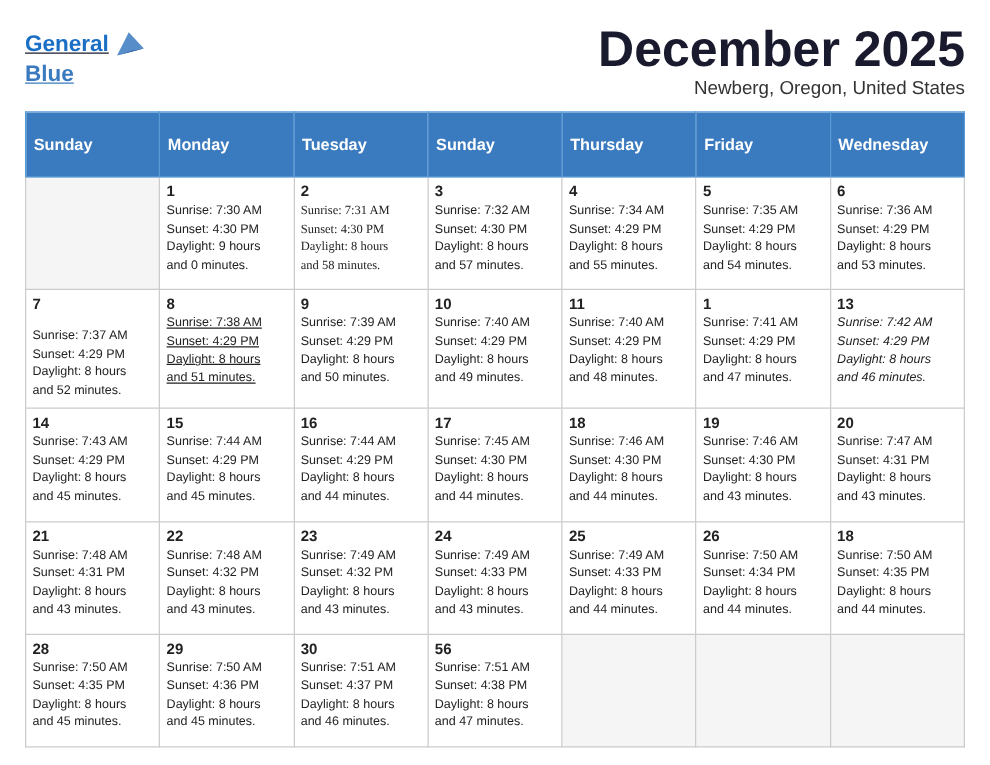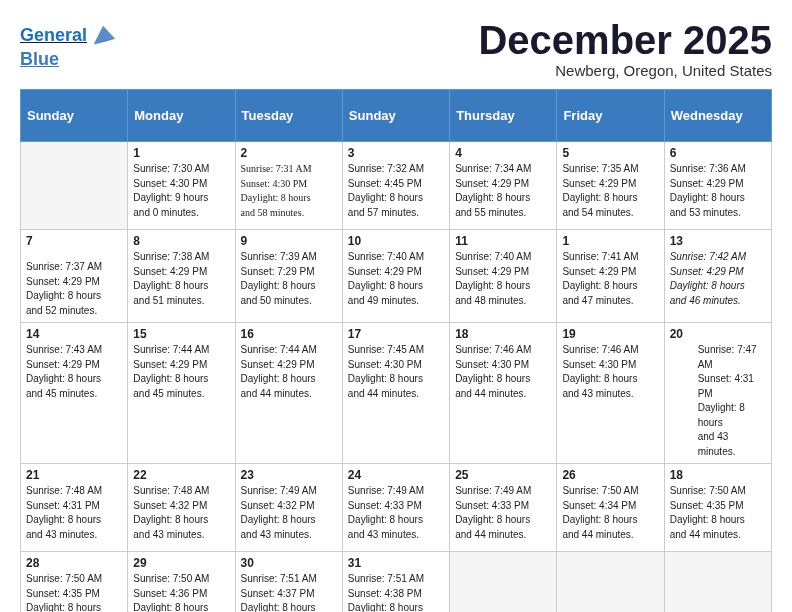--- a/index.html
+++ b/index.html
@@ -151,21 +151,21 @@
           <td class="has-data">
             <div class="day-number">2</div>
             <div class="day-info" style="white-space: pre-line; font-family: Liberation Serif, serif;">Sunrise: 7:31 AM
 Sunset: 4:30 PM
 Daylight: 8 hours
 and 58 minutes.</div>
           </td>
           <td class="has-data">
             <div class="day-number">3</div>
             <div class="day-info" style="white-space: pre-line;">Sunrise: 7:32 AM
-Sunset: 4:45 PM
+Sunset: 4:30 PM
 Daylight: 8 hours
 and 57 minutes.</div>
           </td>
           <td class="has-data">
             <div class="day-number">4</div>
             <div class="day-info" style="white-space: pre-line;">Sunrise: 7:34 AM
 Sunset: 4:29 PM
 Daylight: 8 hours
 and 55 minutes.</div>
           </td>
@@ -187,29 +187,29 @@
         <tr>
           <td class="has-data">
             <div class="day-number">7</div>
             <div class="day-info" style="white-space: pre-line; margin-top: 12px;">Sunrise: 7:37 AM
 Sunset: 4:29 PM
 Daylight: 8 hours
 and 52 minutes.</div>
           </td>
           <td class="has-data">
             <div class="day-number">8</div>
-            <div class="day-info" style="white-space: pre-line;">Sunrise: 7:38 AM
+            <div class="day-info" style="white-space: pre-line; text-decoration: underline;">Sunrise: 7:38 AM
 Sunset: 4:29 PM
 Daylight: 8 hours
 and 51 minutes.</div>
           </td>
           <td class="has-data">
             <div class="day-number">9</div>
             <div class="day-info" style="white-space: pre-line;">Sunrise: 7:39 AM
-Sunset: 7:29 PM
+Sunset: 4:29 PM
 Daylight: 8 hours
 and 50 minutes.</div>
           </td>
           <td class="has-data">
             <div class="day-number">10</div>
             <div class="day-info" style="white-space: pre-line;">Sunrise: 7:40 AM
 Sunset: 4:29 PM
 Daylight: 8 hours
 and 49 minutes.</div>
           </td>
@@ -273,21 +273,21 @@
           </td>
           <td class="has-data">
             <div class="day-number">19</div>
             <div class="day-info" style="white-space: pre-line;">Sunrise: 7:46 AM
 Sunset: 4:30 PM
 Daylight: 8 hours
 and 43 minutes.</div>
           </td>
           <td class="has-data">
             <div class="day-number">20</div>
-            <div class="day-info" style="white-space: pre-line; margin-left: 28px;">Sunrise: 7:47 AM
+            <div class="day-info" style="white-space: pre-line;">Sunrise: 7:47 AM
 Sunset: 4:31 PM
 Daylight: 8 hours
 and 43 minutes.</div>
           </td>
         </tr>
         <tr>
           <td class="has-data">
             <div class="day-number">21</div>
             <div class="day-info" style="white-space: pre-line;">Sunrise: 7:48 AM
 Sunset: 4:31 PM
@@ -353,21 +353,21 @@
 and 45 minutes.</div>
           </td>
           <td class="has-data">
             <div class="day-number">30</div>
             <div class="day-info" style="white-space: pre-line;">Sunrise: 7:51 AM
 Sunset: 4:37 PM
 Daylight: 8 hours
 and 46 minutes.</div>
           </td>
           <td class="has-data">
-            <div class="day-number">31</div>
+            <div class="day-number">56</div>
             <div class="day-info" style="white-space: pre-line;">Sunrise: 7:51 AM
 Sunset: 4:38 PM
 Daylight: 8 hours
 and 47 minutes.</div>
           </td>
           <td class="empty"></td>
           <td class="empty"></td>
           <td class="empty"></td>
         </tr>
       </tbody>

